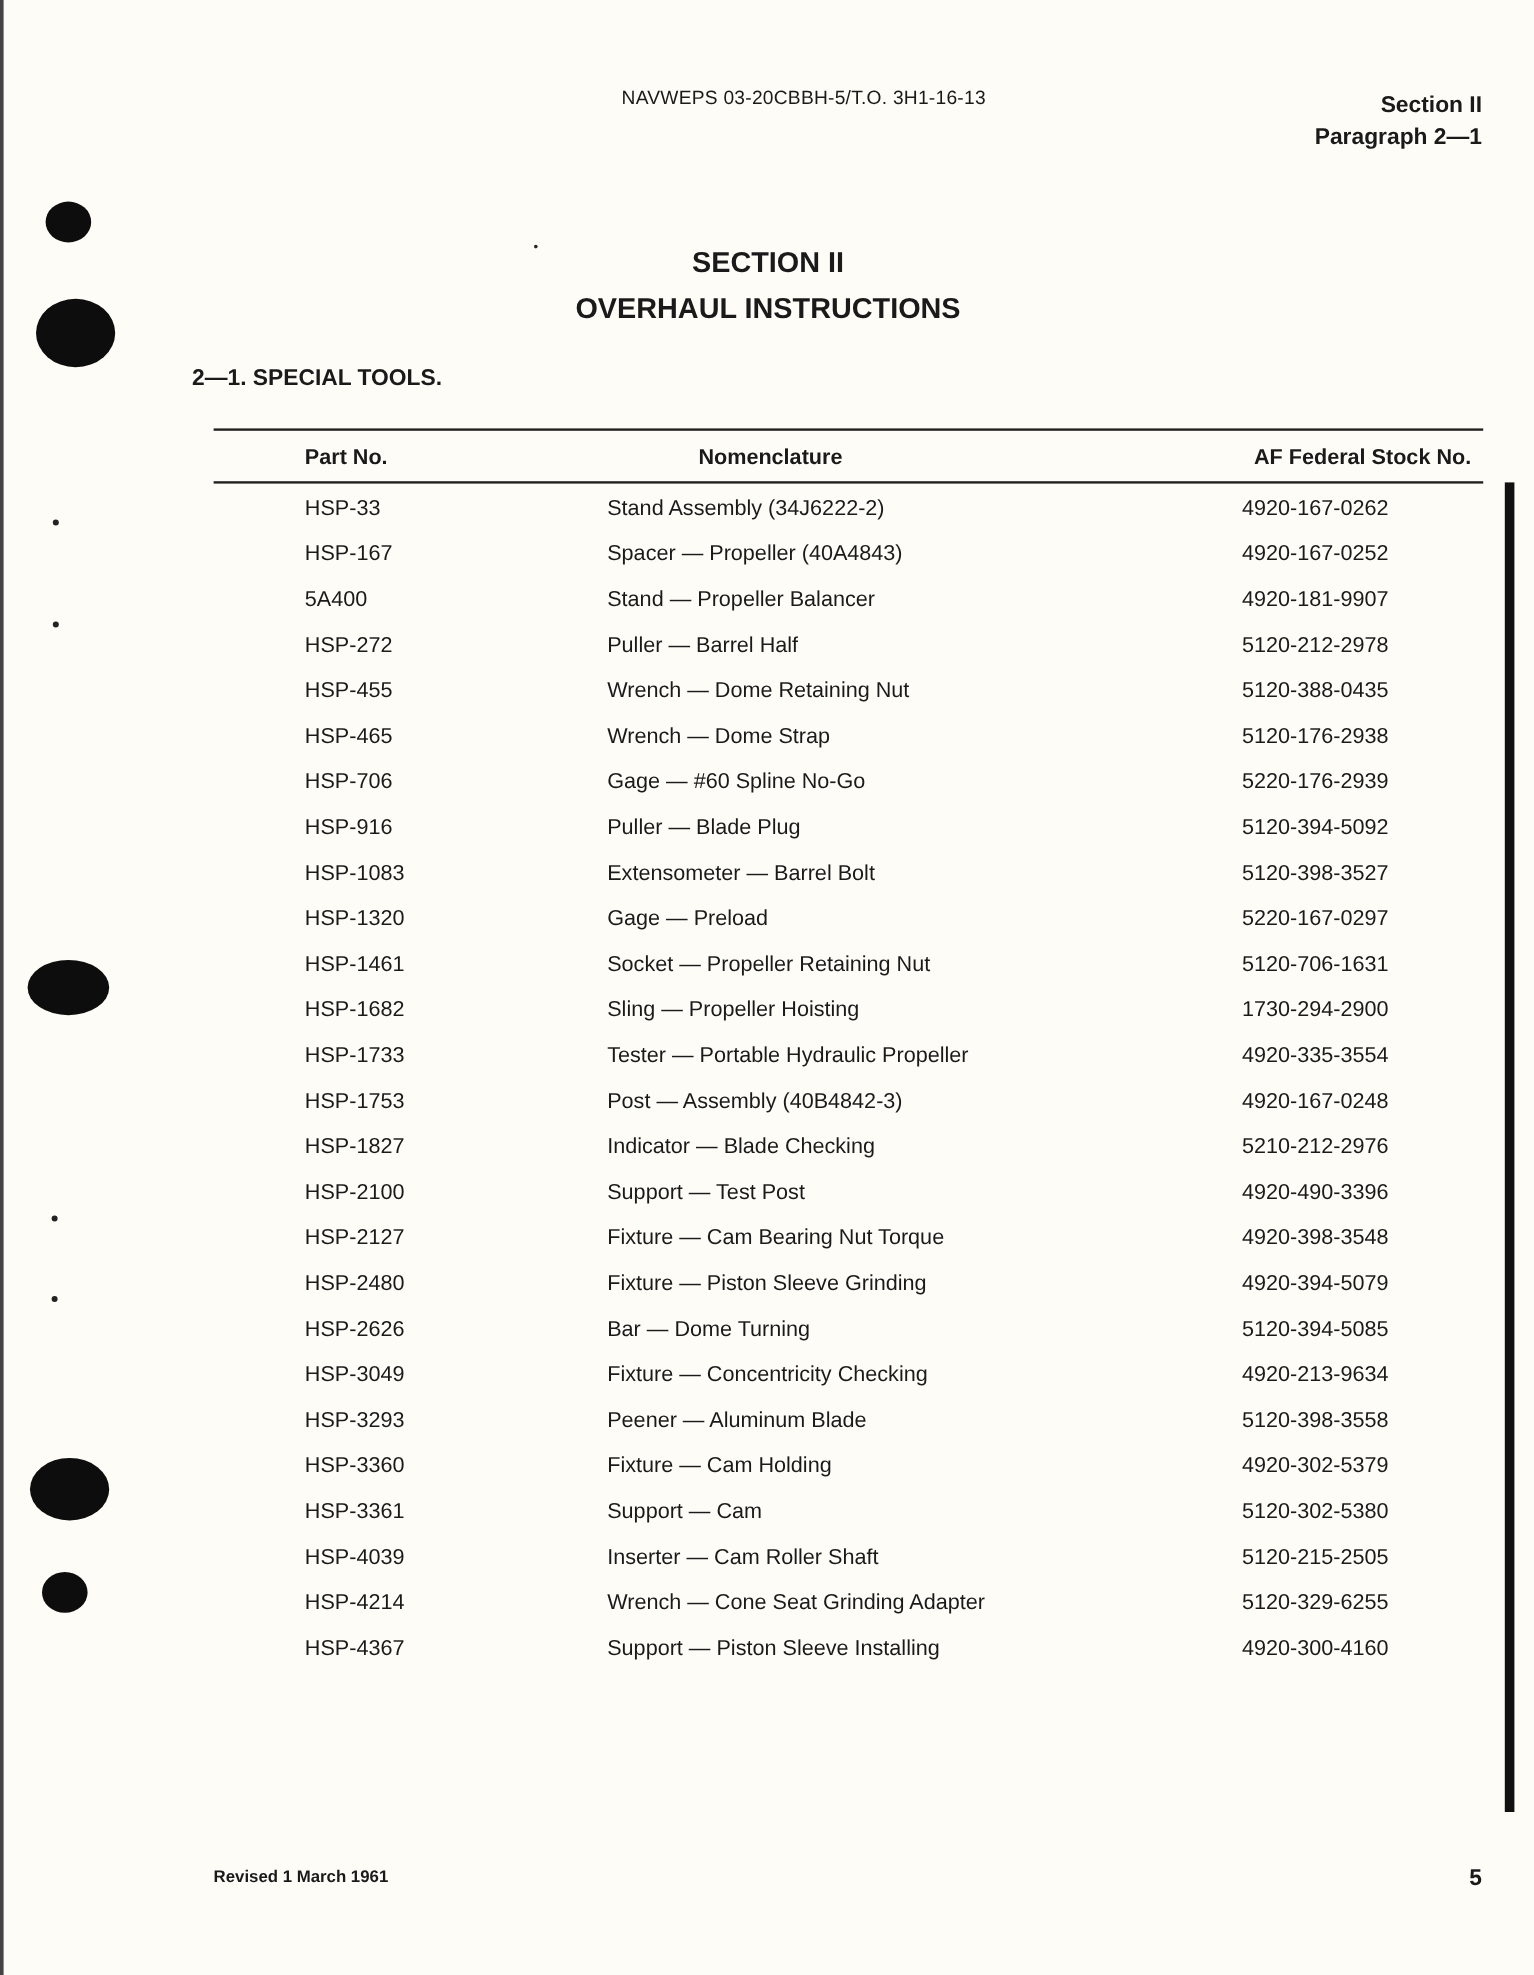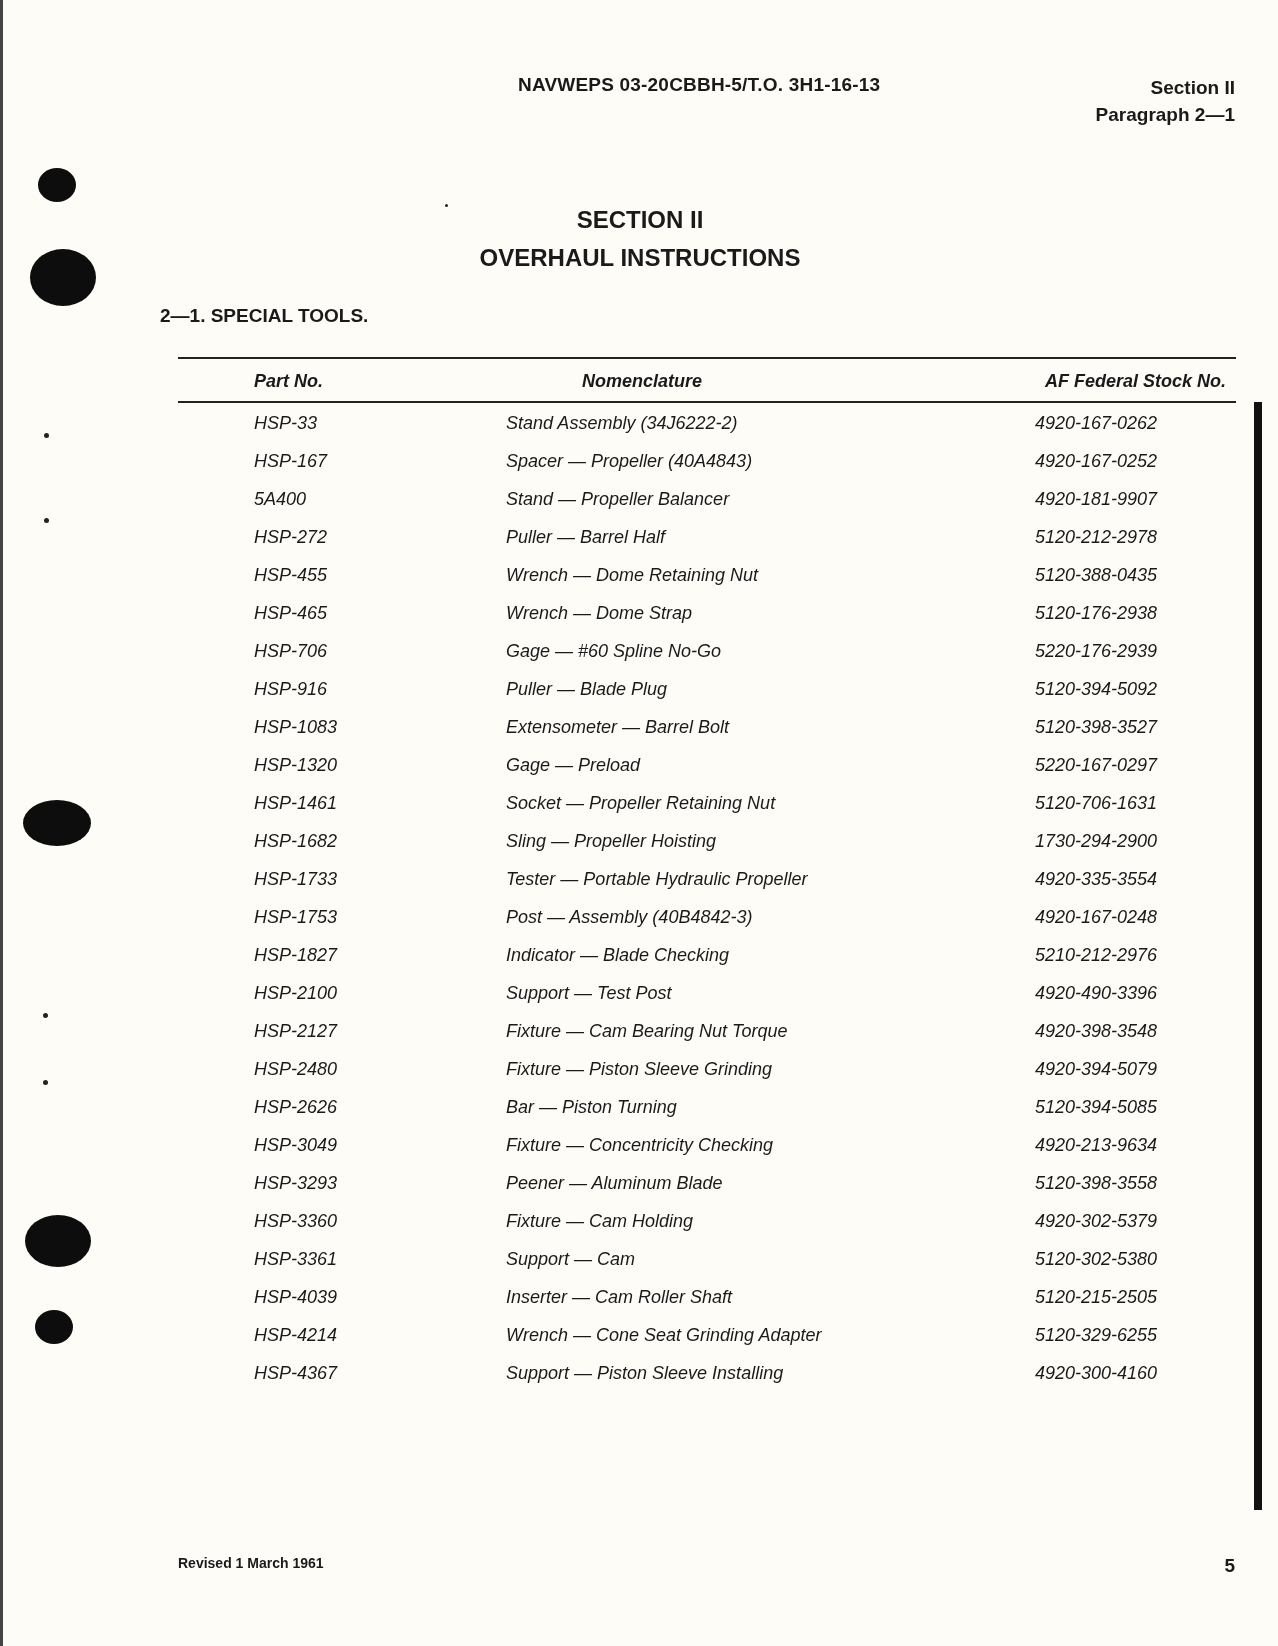--- a/index.html
+++ b/index.html
@@ -30,22 +30,22 @@
     }
     .speck {
       position: absolute;
       background: #222;
       border-radius: 50%;
     }
     .header-left {
       position: absolute;
       left: 518px;
       top: 74px;
-      font-size: 19px;
-      font-weight: bold;
+      font-size: 16px;
+      font-weight: normal;
       letter-spacing: 0.2px;
     }
     .header-right {
       position: absolute;
       right: 43px;
       top: 74px;
       text-align: right;
       font-size: 19px;
       font-weight: bold;
       line-height: 27px;
@@ -65,21 +65,20 @@
       left: 160px;
       top: 305px;
       font-size: 19px;
       font-weight: bold;
     }
     .table {
       position: absolute;
       left: 178px;
       top: 357px;
       width: 1058px;
-      font-style: italic;
     }
     .rule {
       height: 2px;
       background: #222;
       width: 100%;
     }
     .thead {
       position: relative;
       height: 42px;
       font-weight: bold;
@@ -252,21 +251,21 @@
         <span class="c-nom">Fixture — Cam Bearing Nut Torque</span>
         <span class="c-stock">4920-398-3548</span>
       </div>
     <div class="row">
         <span class="c-part">HSP-2480</span>
         <span class="c-nom">Fixture — Piston Sleeve Grinding</span>
         <span class="c-stock">4920-394-5079</span>
       </div>
     <div class="row">
         <span class="c-part">HSP-2626</span>
-        <span class="c-nom">Bar — Piston Turning</span>
+        <span class="c-nom">Bar — Dome Turning</span>
         <span class="c-stock">5120-394-5085</span>
       </div>
     <div class="row">
         <span class="c-part">HSP-3049</span>
         <span class="c-nom">Fixture — Concentricity Checking</span>
         <span class="c-stock">4920-213-9634</span>
       </div>
     <div class="row">
         <span class="c-part">HSP-3293</span>
         <span class="c-nom">Peener — Aluminum Blade</span>

